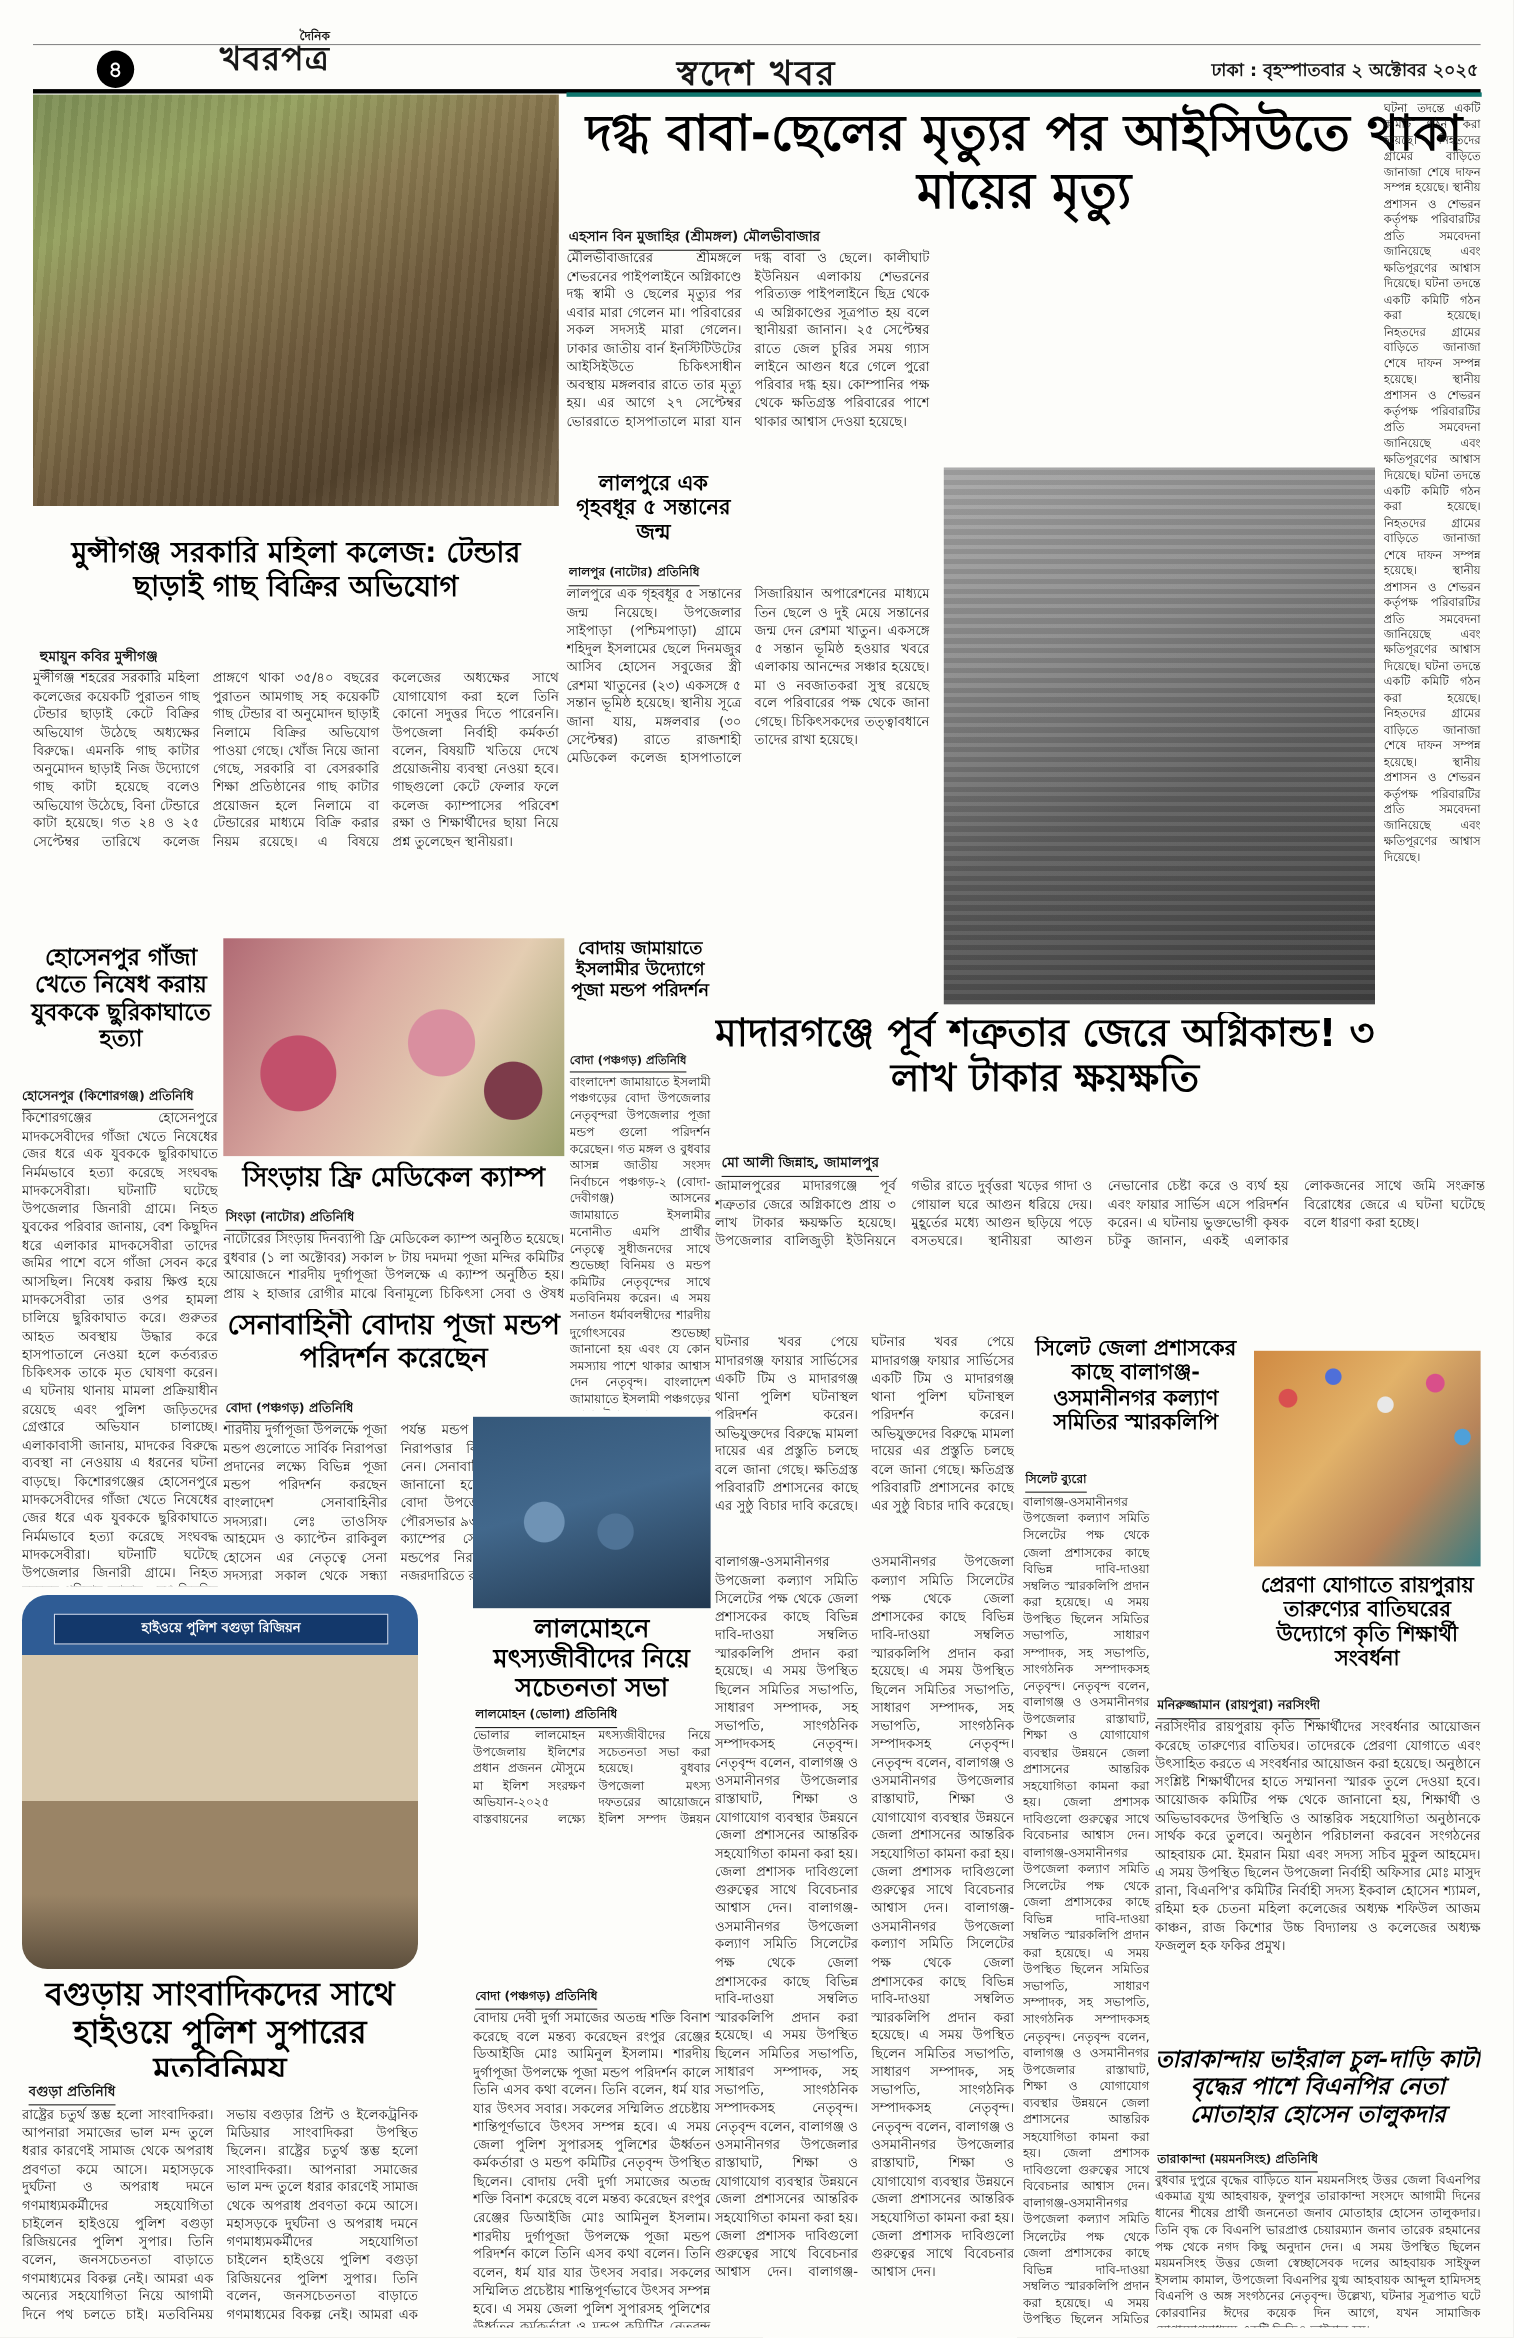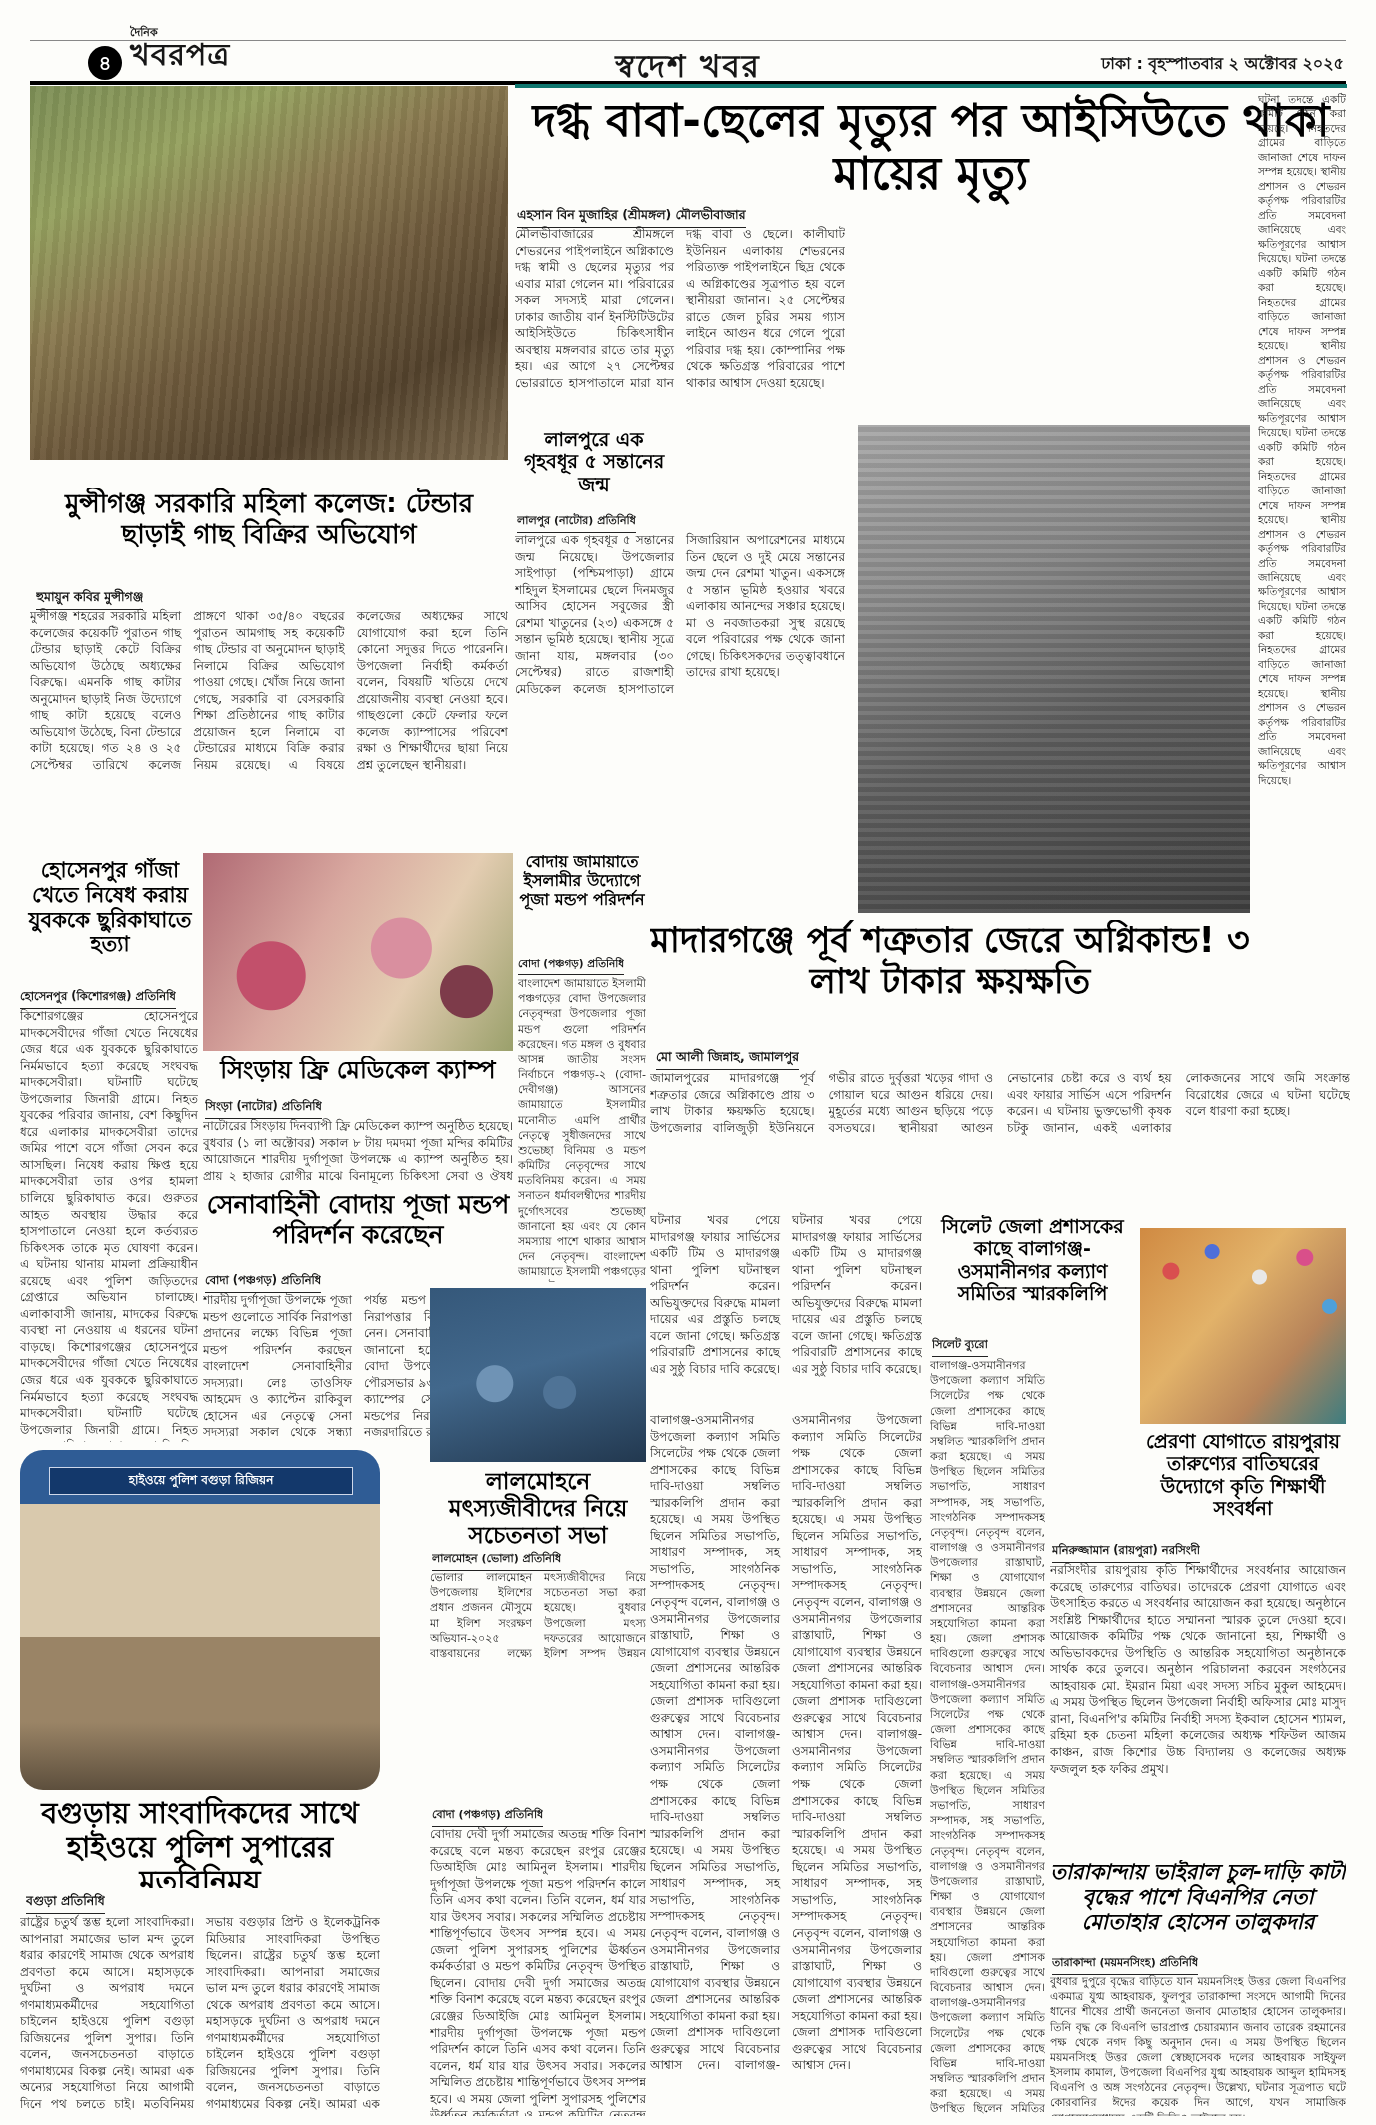--- a/index.html
+++ b/index.html
@@ -3,21 +3,21 @@
 <meta charset="utf-8">
 <style>
   html,body{margin:0;padding:0;background:#e8e8e4;}
   .page{position:relative;width:1376px;height:2125px;background:#fdfdfa;margin:0 auto;
         font-family:"DejaVu Sans",sans-serif;color:#161616;overflow:hidden;}
   .abs{position:absolute;}
   
   .masthead{left:30px;top:40px;width:1316px;height:40px;border-top:1px solid #888;border-bottom:4px solid #000;}
   .pgnum{left:58px;top:5px;width:34px;height:34px;border-radius:50%;background:#000;color:#fff;
          font-size:20px;font-weight:bold;text-align:center;line-height:34px;}
-  .brand{left:100px;top:-14px;width:170px;text-align:left;}
+  .brand{left:100px;top:-14px;width:170px;text-align:right;}
   .brand .tiny{font-size:11px;font-weight:bold;line-height:1;}
   .brand .big{font-size:30px;font-weight:900;line-height:1.1;letter-spacing:1px;}
   .section-title{left:0;right:0;top:1px;text-align:center;font-size:31px;font-weight:900;letter-spacing:2px;}
   .dateline{right:2px;top:10px;font-size:16px;font-weight:bold;}
   
   h2{margin:0;padding:0;font-weight:900;text-align:center;line-height:1.18;color:#000;overflow:hidden;}
   .byline{font-weight:bold;font-size:12.5px;border-bottom:1.5px solid #222;display:inline-block;
           padding-bottom:1px;white-space:nowrap;overflow:hidden;}
   .body{font-size:12px;line-height:1.38;text-align:justify;overflow:hidden;color:#1c1c1c;}
   .cols-2{column-count:2;column-gap:12px;}

